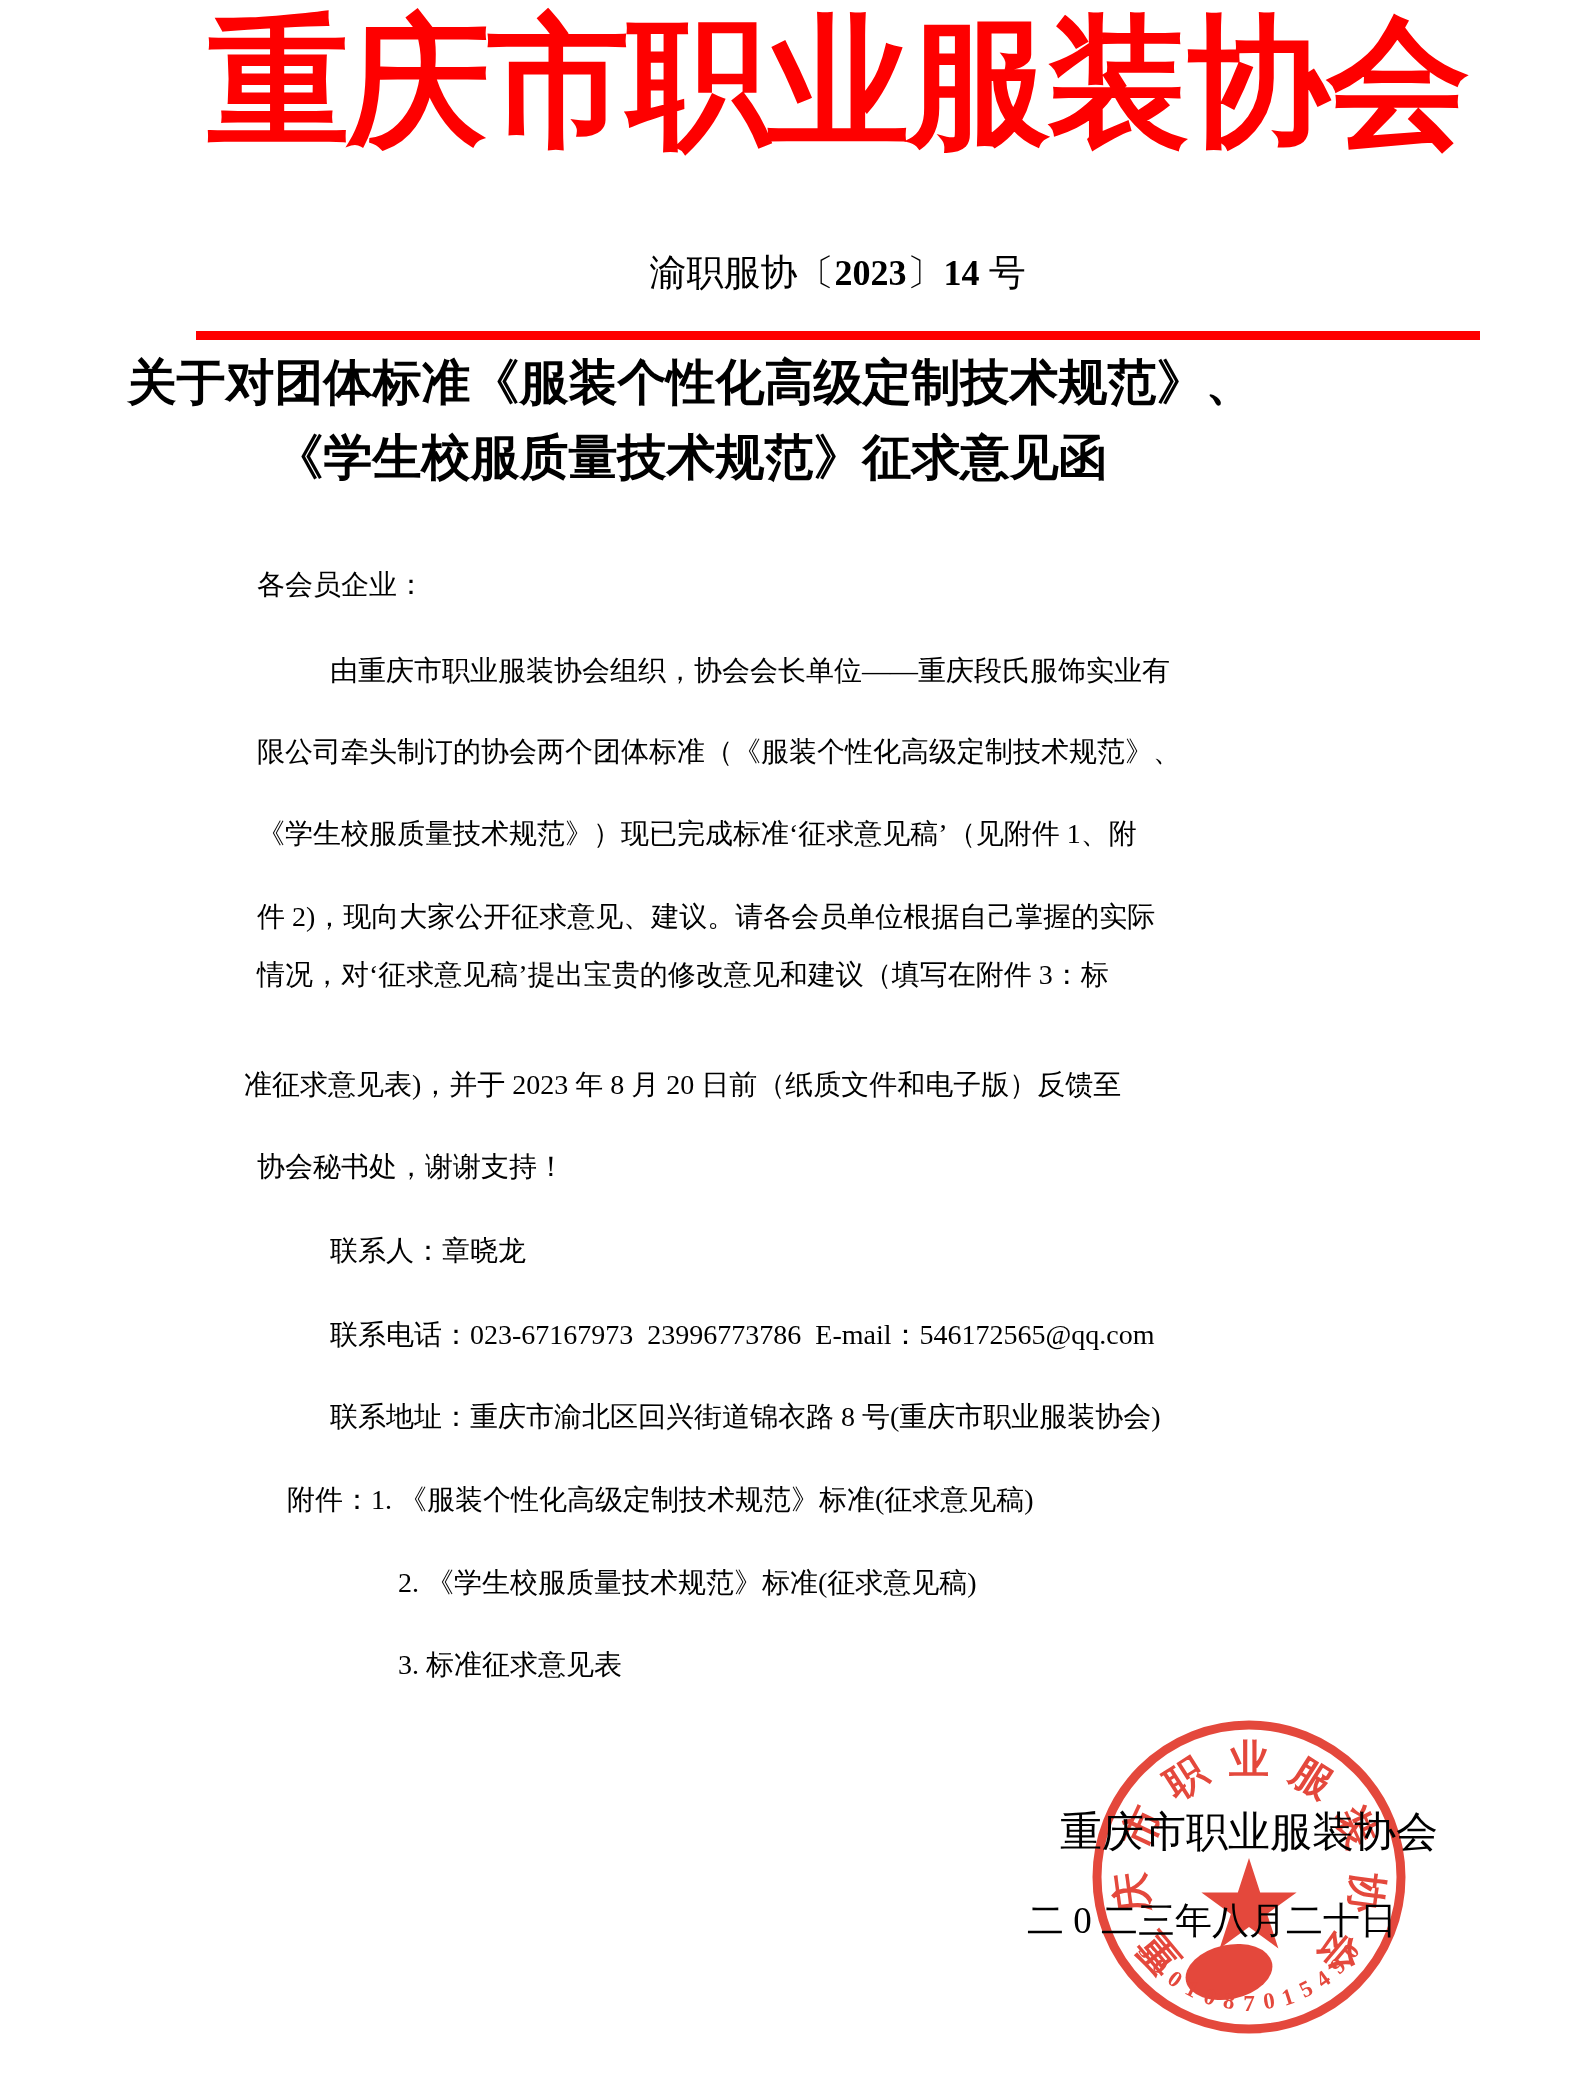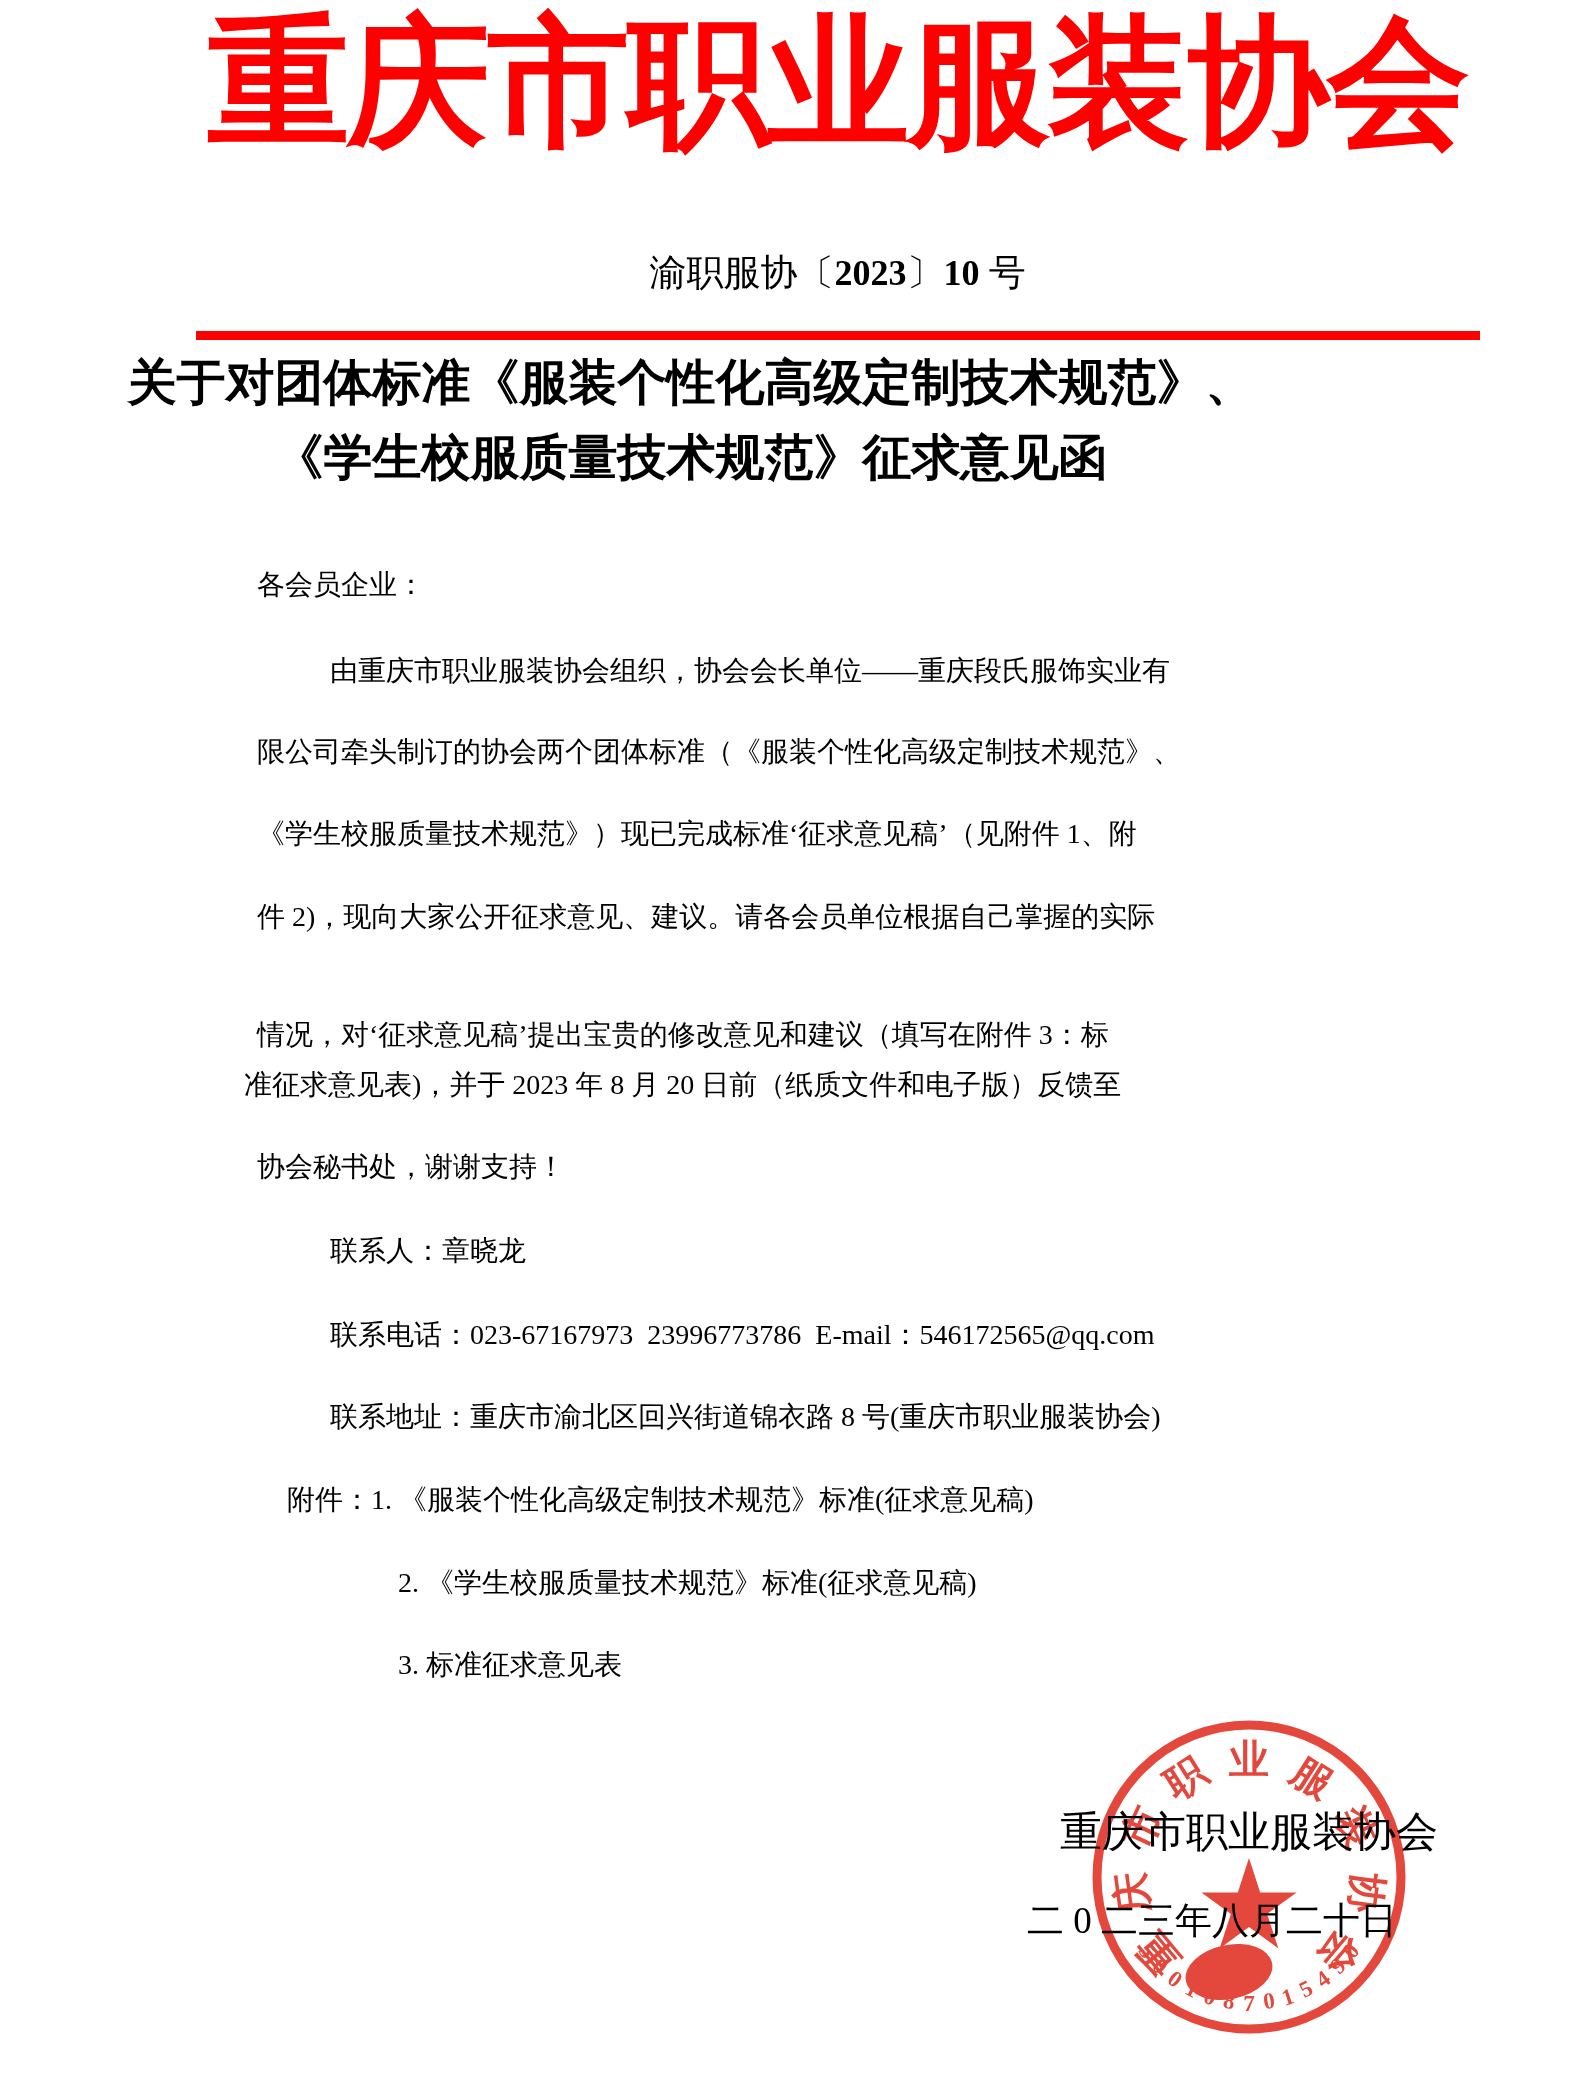--- a/index.html
+++ b/index.html
@@ -72,34 +72,34 @@
     fill:#e23a2d;
   }
 </style>
 </head>
 <body>
 
 <div class="page">
 
   <div class="org-title">重庆市职业服装协会</div>
 
-  <div class="doc-number"><span class="cn">渝职服协〔</span><span class="num">2023</span><span class="cn">〕</span><span class="num">10</span><span class="cn"> 号</span></div>
+  <div class="doc-number"><span class="cn">渝职服协〔</span><span class="num">2023</span><span class="cn">〕</span><span class="num">14</span><span class="cn"> 号</span></div>
 
   <div class="red-rule"></div>
 
   <div class="doc-title" style="top:352px">关于对团体标准《服装个性化高级定制技术规范》、</div>
   <div class="doc-title" style="top:427px">《学生校服质量技术规范》征求意见函</div>
 
   <div class="bline" style="top:562px;left:213px">各会员企业：</div>
 
   <div class="bline" style="top:729px;left:213px">限公司牵头制订的协会两个团体标准（《服装个性化高级定制技术规范》、</div>
   <div class="bline" style="top:648px;left:286px">由重庆市职业服装协会组织，协会会长单位——重庆段氏服饰实业有</div>
   <div class="bline" style="top:811px;left:213px">《学生校服质量技术规范》）现已完成标准‘征求意见稿’（见附件 1、附</div>
   <div class="bline" style="top:894px;left:213px">件 2)，现向大家公开征求意见、建议。请各会员单位根据自己掌握的实际</div>
-  <div class="bline" style="top:1012px;left:213px">情况，对‘征求意见稿’提出宝贵的修改意见和建议（填写在附件 3：标</div>
+  <div class="bline" style="top:952px;left:213px">情况，对‘征求意见稿’提出宝贵的修改意见和建议（填写在附件 3：标</div>
   <div class="bline" style="top:1062px;left:200px">准征求意见表)，并于 2023 年 8 月 20 日前（纸质文件和电子版）反馈至</div>
   <div class="bline" style="top:1144px;left:213px">协会秘书处，谢谢支持！</div>
 
   <div class="bline" style="top:1228px;left:286px">联系人：章晓龙</div>
   <div class="bline" style="top:1312px;left:286px">联系电话：023-67167973  23996773786  E-mail：546172565@qq.com</div>
   <div class="bline" style="top:1394px;left:286px">联系地址：重庆市渝北区回兴街道锦衣路 8 号(重庆市职业服装协会)</div>
 
   <div class="bline" style="top:1477px;left:243px">附件：1. 《服装个性化高级定制技术规范》标准(征求意见稿)</div>
   <div class="bline" style="top:1560px;left:354px">2. 《学生校服质量技术规范》标准(征求意见稿)</div>
   <div class="bline" style="top:1642px;left:354px">3. 标准征求意见表</div>

